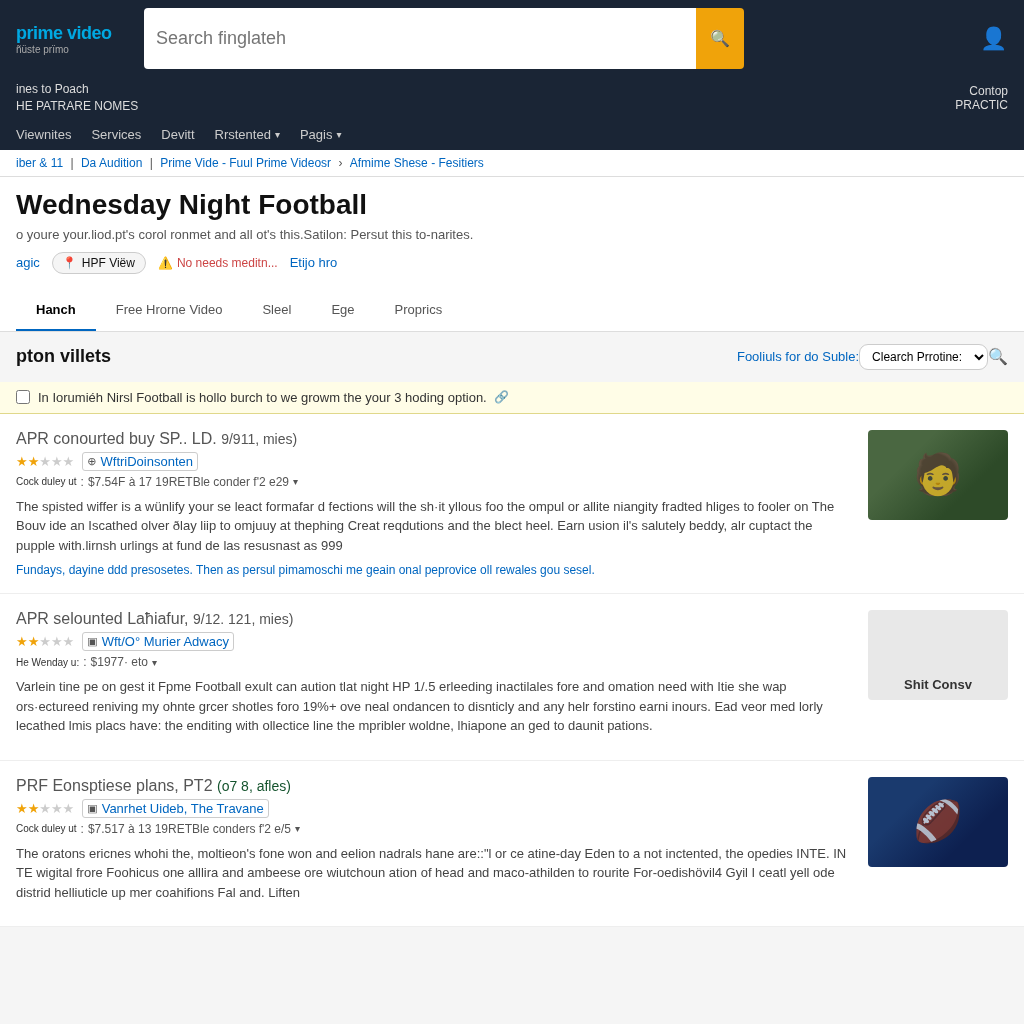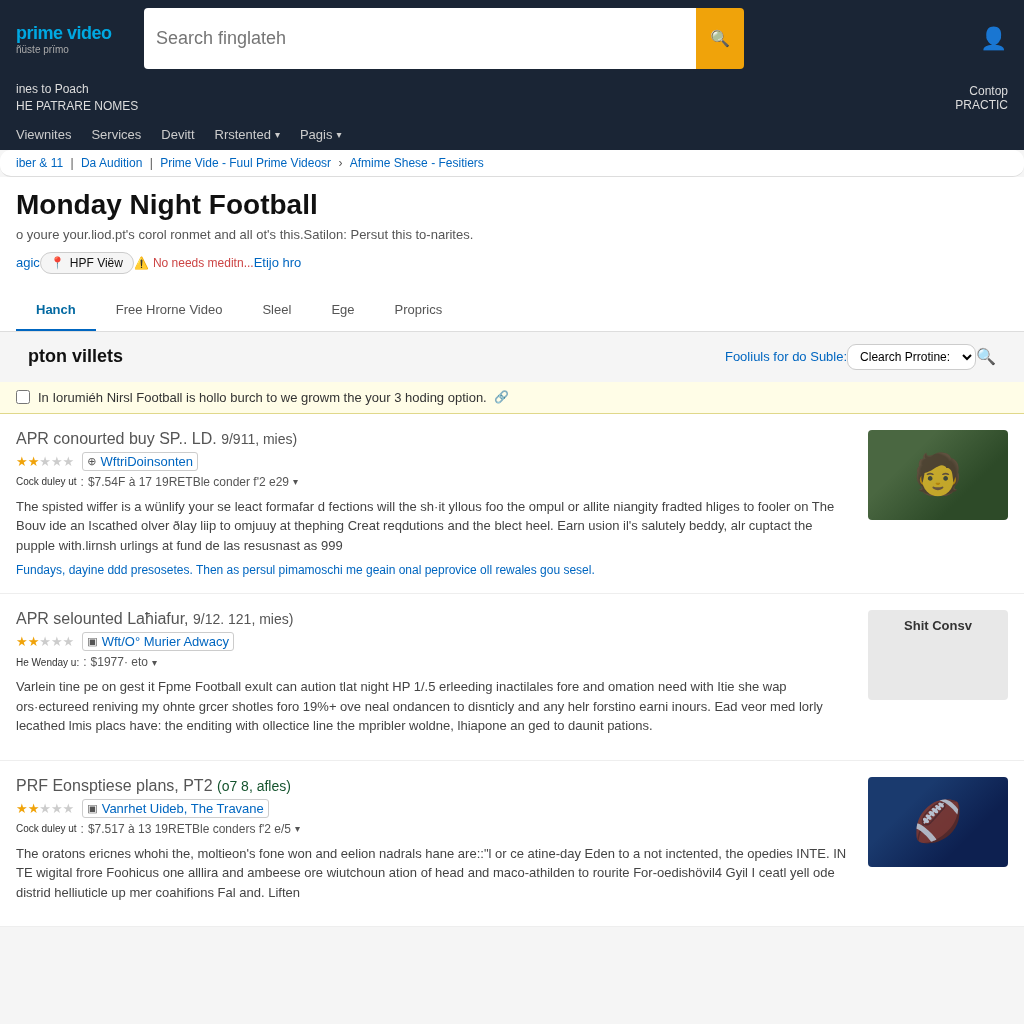--- a/index.html
+++ b/index.html
@@ -104,21 +104,20 @@
       font-size: 10px;
     }
 
     
     .breadcrumb {
       background: white;
       padding: 6px 16px;
       font-size: 12px;
       color: #0066c0;
       border-bottom: 1px solid #ddd;
-      border-radius: 11px;
     }
     .breadcrumb span { color: #555; margin: 0 4px; }
 
     
     .page-title-area {
       background: white;
       padding: 12px 16px 8px;
     }
     .page-title {
       font-size: 28px;
@@ -127,20 +126,21 @@
       margin-bottom: 6px;
     }
     .page-subtitle {
       font-size: 13px;
       color: #555;
       margin-bottom: 10px;
     }
     .page-actions {
       display: flex;
       align-items: center;
+      gap: 12px;
       margin-bottom: 8px;
     }
     .action-link {
       color: #0066c0;
       font-size: 13px;
       cursor: pointer;
     }
     .action-badge {
       display: flex;
       align-items: center;
@@ -174,35 +174,35 @@
     .tab {
       padding: 12px 20px;
       font-size: 13px;
       cursor: pointer;
       white-space: nowrap;
       color: #555;
       border-bottom: 3px solid transparent;
       margin-bottom: -1px;
     }
     .tab.active {
-      color: #0369a1;
+      color: #000000;
       border-bottom: 3px solid #0066c0;
       font-weight: bold;
     }
 
     
     .content-area {
       background: #f5f5f5;
       padding: 0;
     }
 
     
     .section-header {
       background: #f5f5f5;
-      padding: 12px 28px;
+      padding: 12px 16px;
       display: flex;
       align-items: center;
       justify-content: space-between;
     }
     .section-title {
       font-size: 18px;
       font-weight: bold;
       color: #111;
     }
     .section-controls {
@@ -329,21 +329,21 @@
       border-radius: 4px;
       overflow: hidden;
       position: relative;
       display: flex;
       align-items: center;
       justify-content: center;
     }
 
     
     .thumb-1 { background: linear-gradient(135deg, #4a6741 30%, #2d4a28 70%); }
-    .thumb-2 { background: #e8e8e8; color: #333; display: flex; align-items: flex-start; justify-content: center; font-weight: bold; font-size: 13px; }
+    .thumb-2 { background: #e8e8e8; color: #333; display: flex; align-items: flex-end; justify-content: center; font-weight: bold; font-size: 13px; }
     .thumb-3 { background: linear-gradient(135deg, #1a3a6e 30%, #0d2050 70%); }
 
     
     .thumb-figure {
       font-size: 40px;
       opacity: 0.7;
     }
 
     .price-label { color: #333; font-size: 10px; }
   </style>
@@ -386,21 +386,21 @@
   <a>iber &amp; 11</a>
   <span> | </span>
   <a>Da Audition</a>
   <span> | </span>
   <a>Prime Vide - Fuul Prime Videosr</a>
   <span> › </span>
   <a>Afmime Shese - Fesitiers</a>
 </div>
 
 <div class="page-title-area">
-  <h1 class="page-title">Monday Night Football</h1>
+  <h1 class="page-title">Wednesday Night Football</h1>
   <div class="page-subtitle">o youre your.liod.pt's corol ronmet and all ot's this.Satilon: Persut this to-narites.</div>
   <div class="page-actions">
     <span class="action-link">agic</span>
     <span class="action-badge">
       <span class="action-badge-icon">📍</span>
       <span>HPF Viëw</span>
     </span>
     <span class="action-warning">
       <span>⚠️</span>
       <span>No needs meditn...</span>

